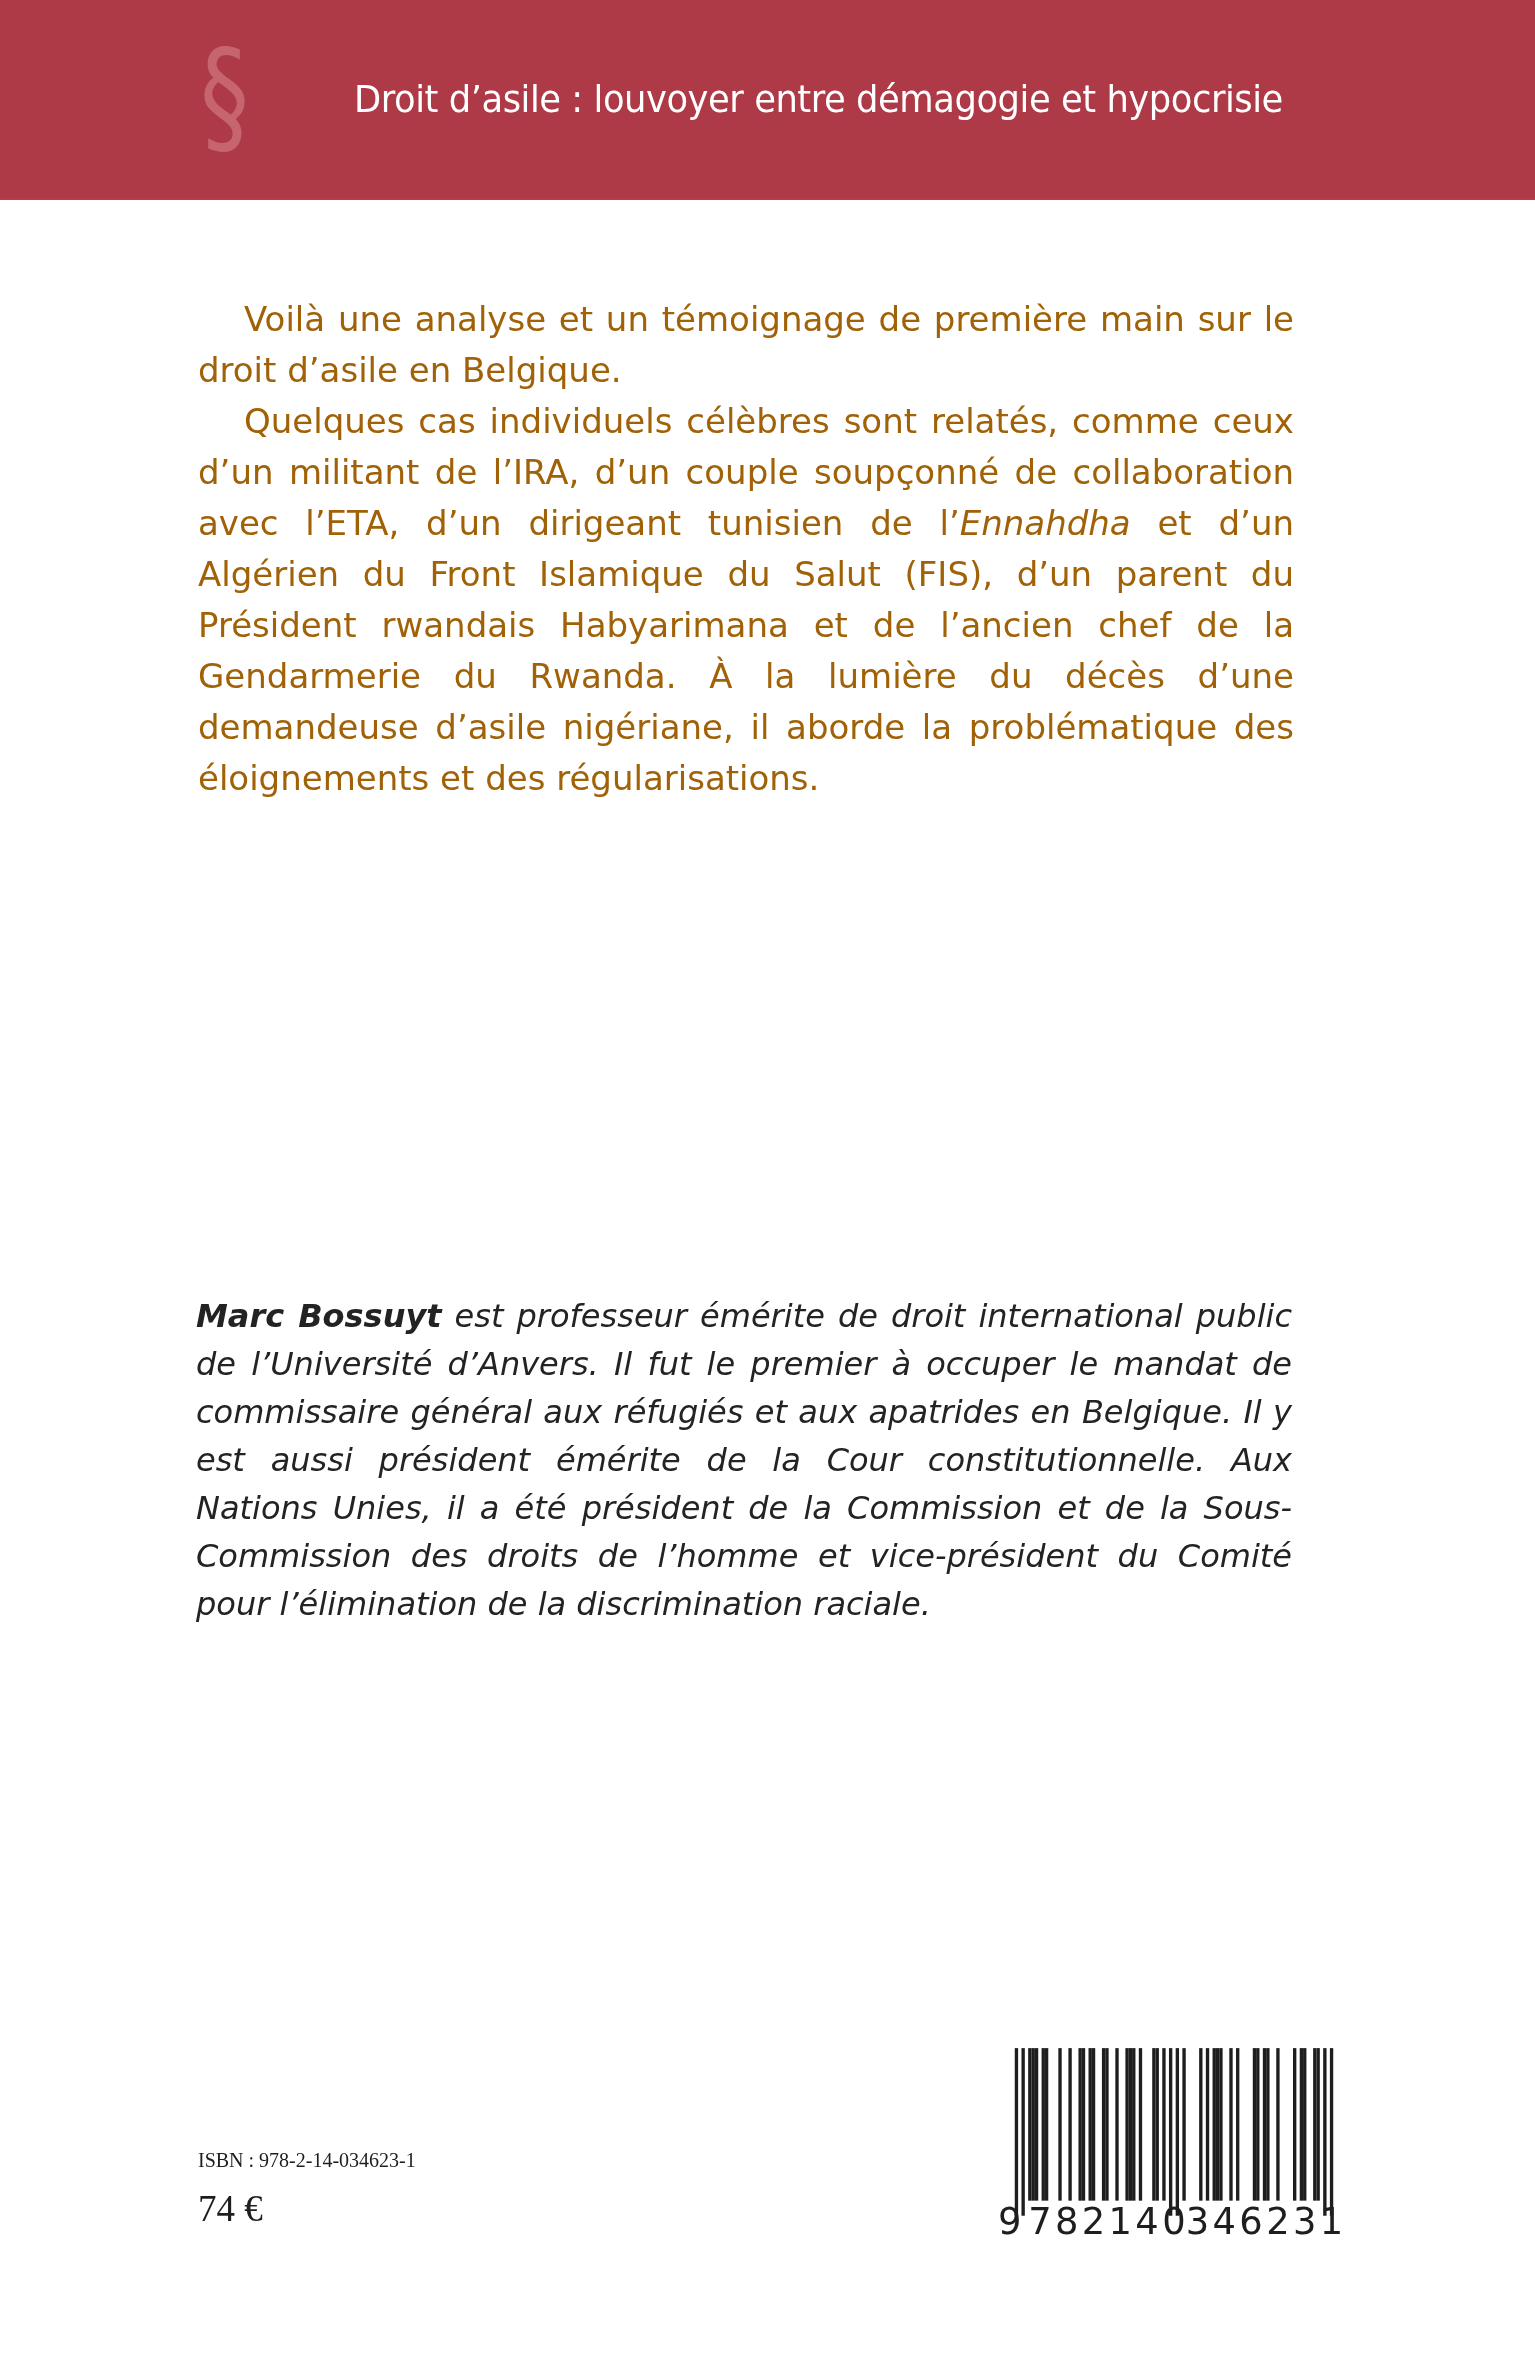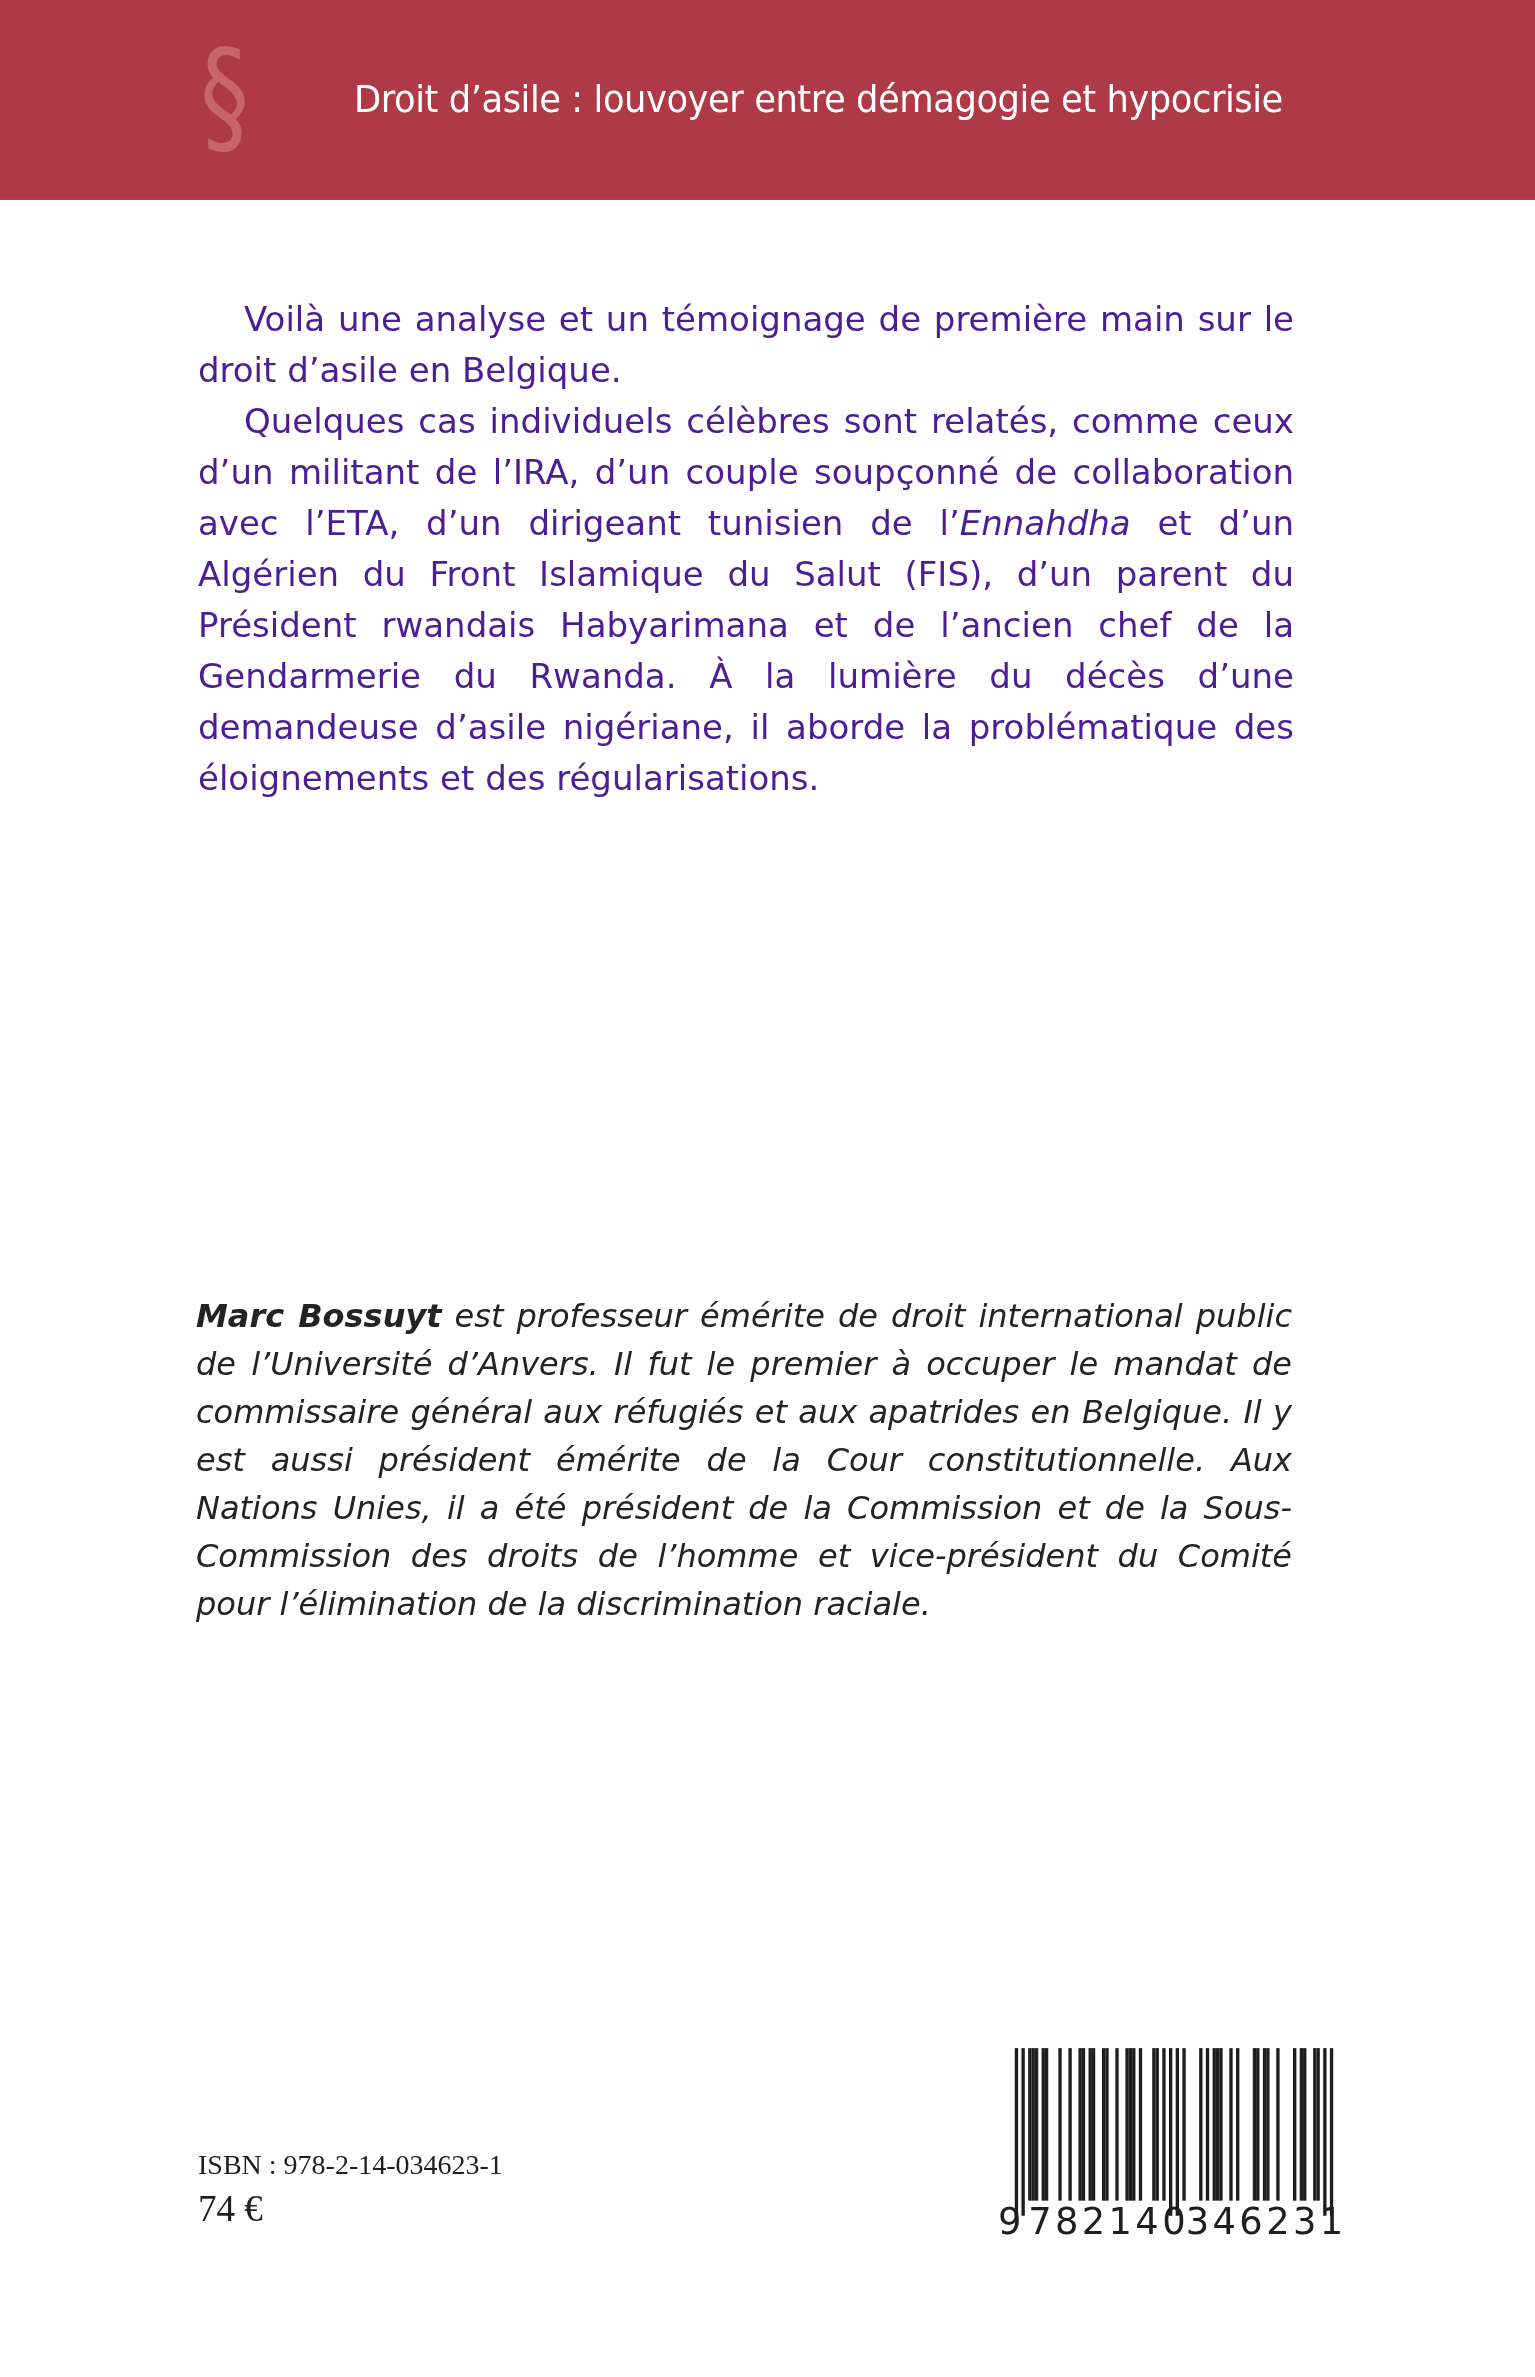--- a/index.html
+++ b/index.html
@@ -1,24 +1,24 @@
 <!DOCTYPE html>
 <html style="font-size:13.4px"><head>
 <meta charset="utf-8">
 <style>
   html, body { margin: 0; padding: 0; background: #ffffff; }
   body { width: 1536px; height: 2377px; position: relative; overflow: hidden; font-family: "Liberation Sans", sans-serif; color: #1e1e1e; }
   .header-band { position: absolute; left: 0; top: 0; width: 1536px; height: 198px; background: #ad3a46; border-bottom: 2.5px solid #c0374a; }
   .section-glyph { position: absolute; left: 200px; top: 34px; font-family: "DejaVu Sans", sans-serif; font-size: 126px; line-height: 126px; color: #c6656e; font-weight: normal; transform: scaleX(0.78); transform-origin: left top; }
   .series-title { position: absolute; left: 354px; top: 77px; font-family: "DejaVu Sans", sans-serif; font-size: 38px; font-weight: normal; color: #ffffff; letter-spacing: -0.5px; white-space: nowrap; transform: scaleX(0.93); transform-origin: left top; }
-  .blurb { position: absolute; left: 198px; top: 294px; width: 1096px; font-family: "DejaVu Sans", sans-serif; font-size: 34px; line-height: 51px; color: #4c1d95; text-align: justify; }
+  .blurb { position: absolute; left: 198px; top: 294px; width: 1096px; font-family: "DejaVu Sans", sans-serif; font-size: 34px; line-height: 51px; color: #a16207; text-align: justify; }
   .blurb p { margin: 0; text-indent: 46px; }
   .bio { position: absolute; left: 196px; top: 1292px; width: 1096px; font-family: "DejaVu Sans", sans-serif; font-size: 32px; line-height: 48px; color: #232323; text-align: justify; font-style: italic; }
   .bio .author-name { font-weight: bold; font-style: italic; }
-  .isbn { position: absolute; left: 198px; top: 2149px; font-family: "Liberation Serif", serif; font-size: 28px; color: #1e1e1e; }
+  .isbn { position: absolute; left: 198px; top: 2149px; font-family: "Liberation Serif", serif; font-size: 20px; color: #1e1e1e; }
   .price { position: absolute; left: 198px; top: 2187px; font-family: "Liberation Serif", serif; font-size: 37px; color: #1e1e1e; }
   .barcode { position: absolute; left: 998px; top: 2048px; width: 352px; height: 193px; }
   .barcode svg { display: block; }
   .bc-digits { font-family: "DejaVu Sans", sans-serif; }
 </style>
 </head>
 <body>
 
 <div class="header-band">
   <div class="section-glyph">§</div>

